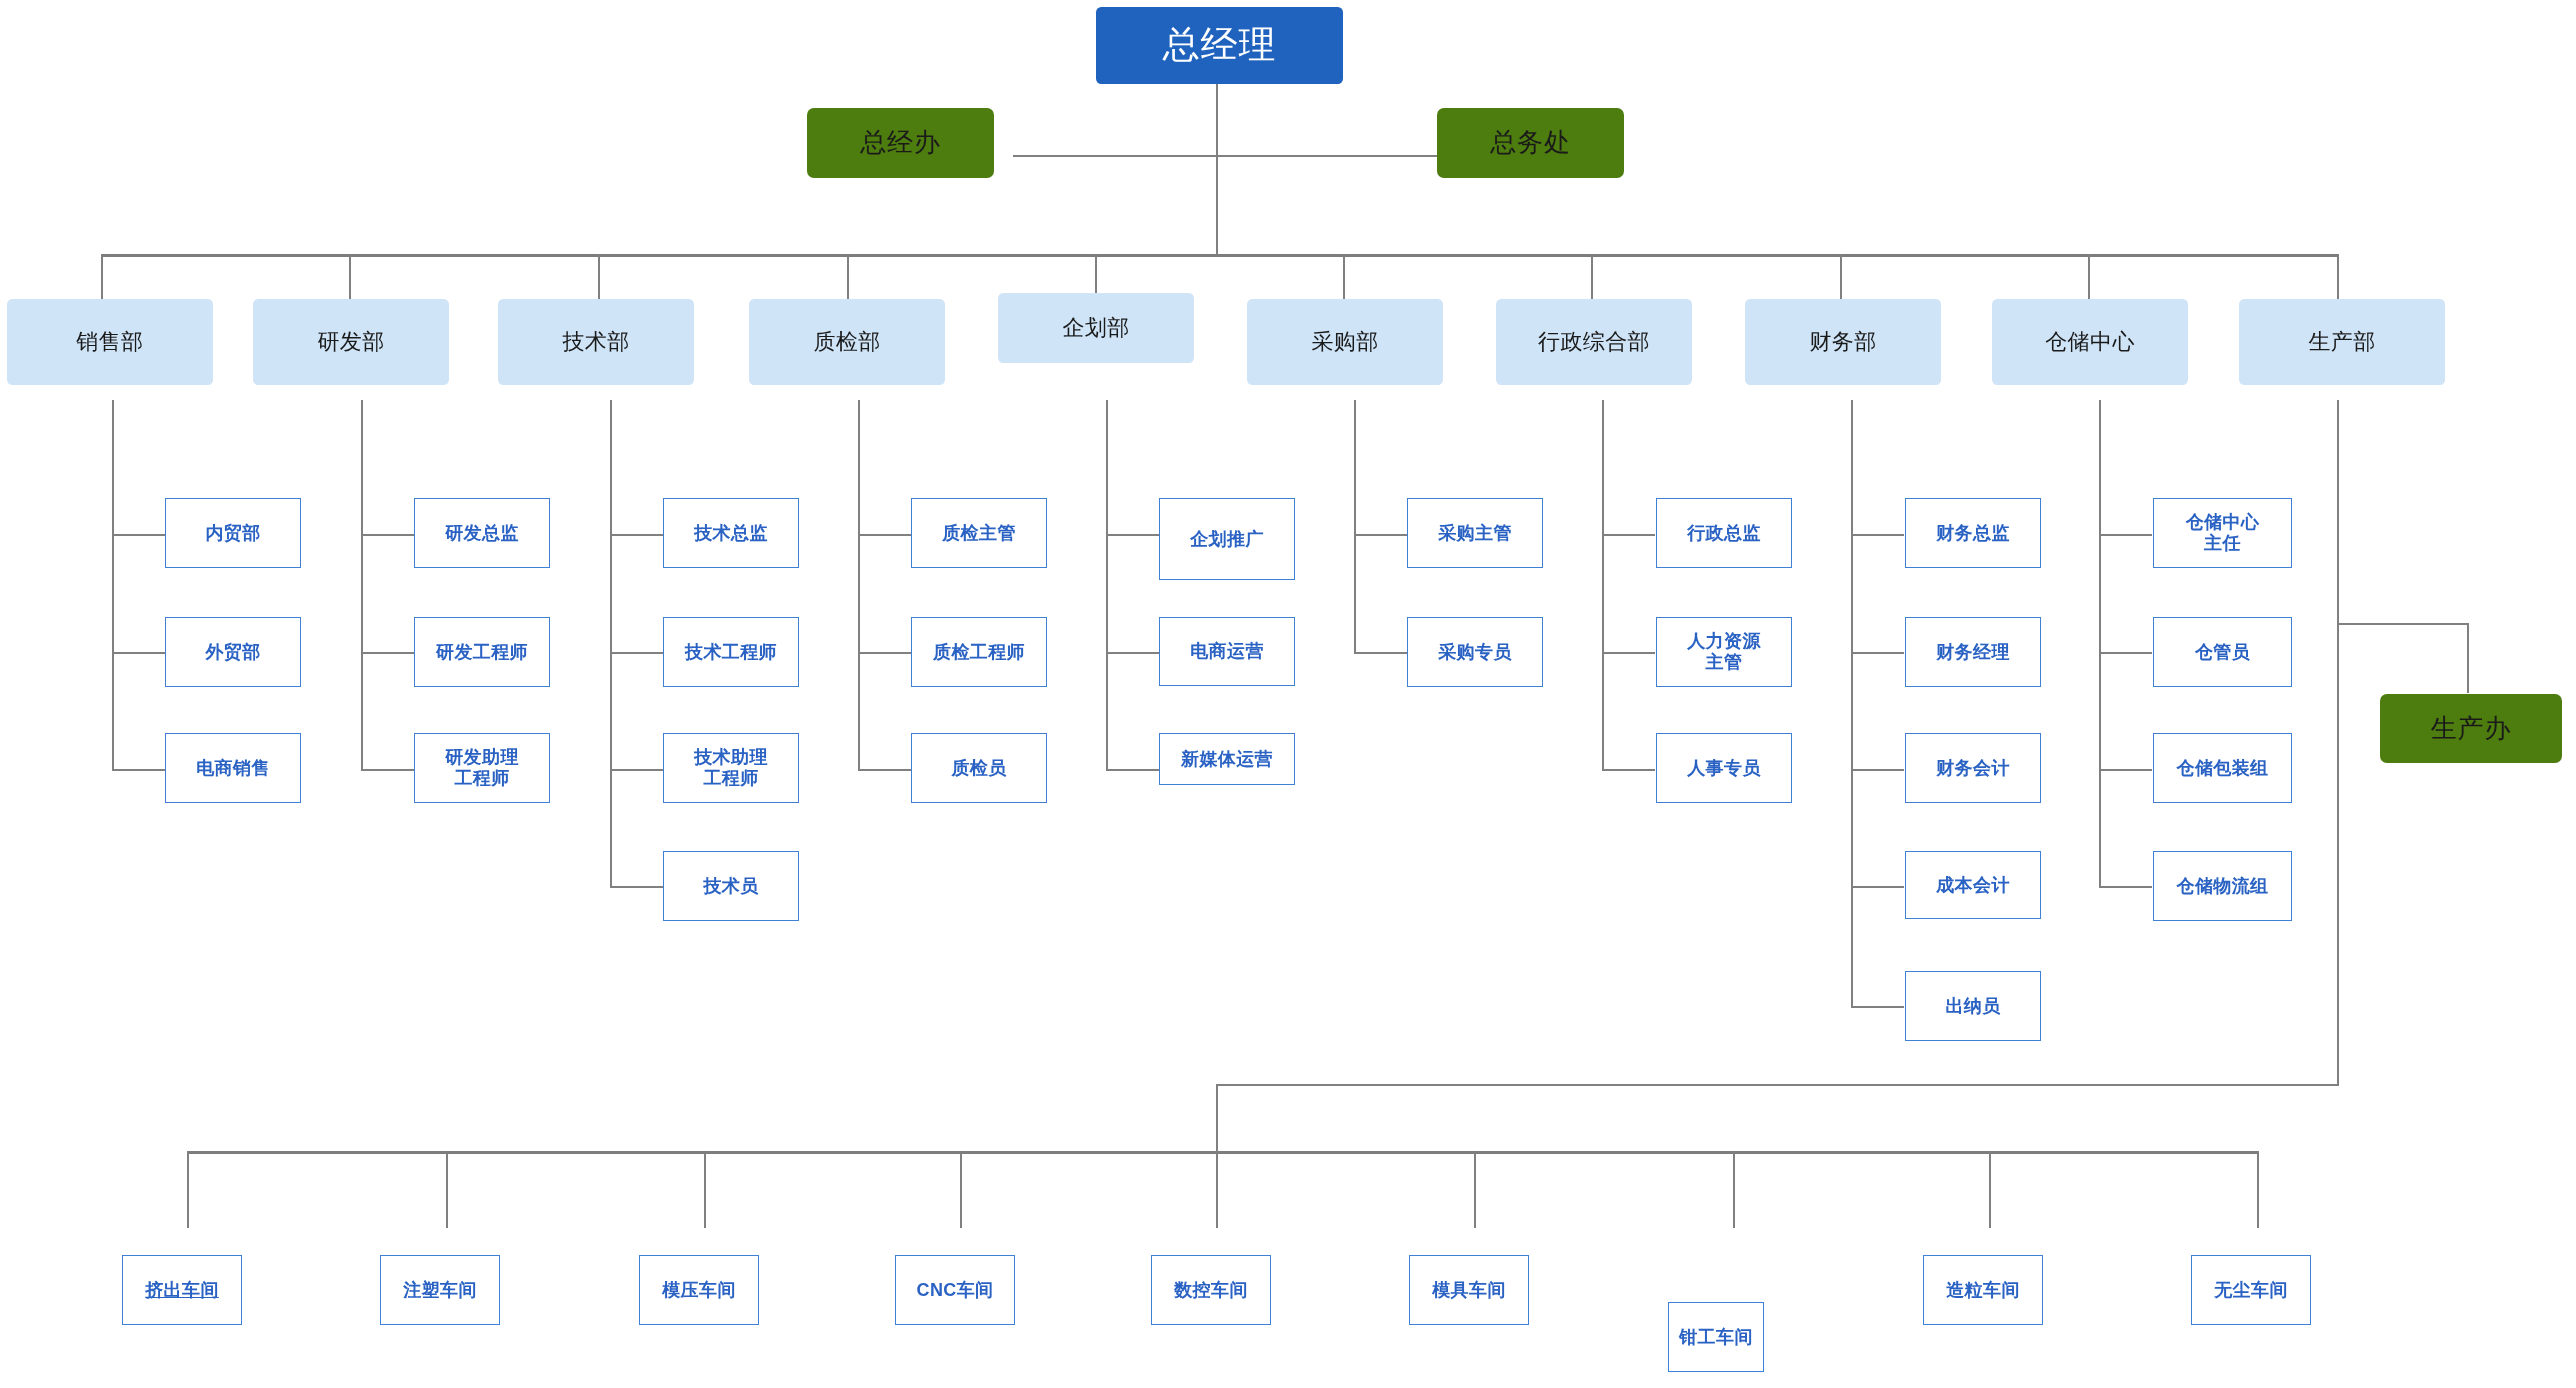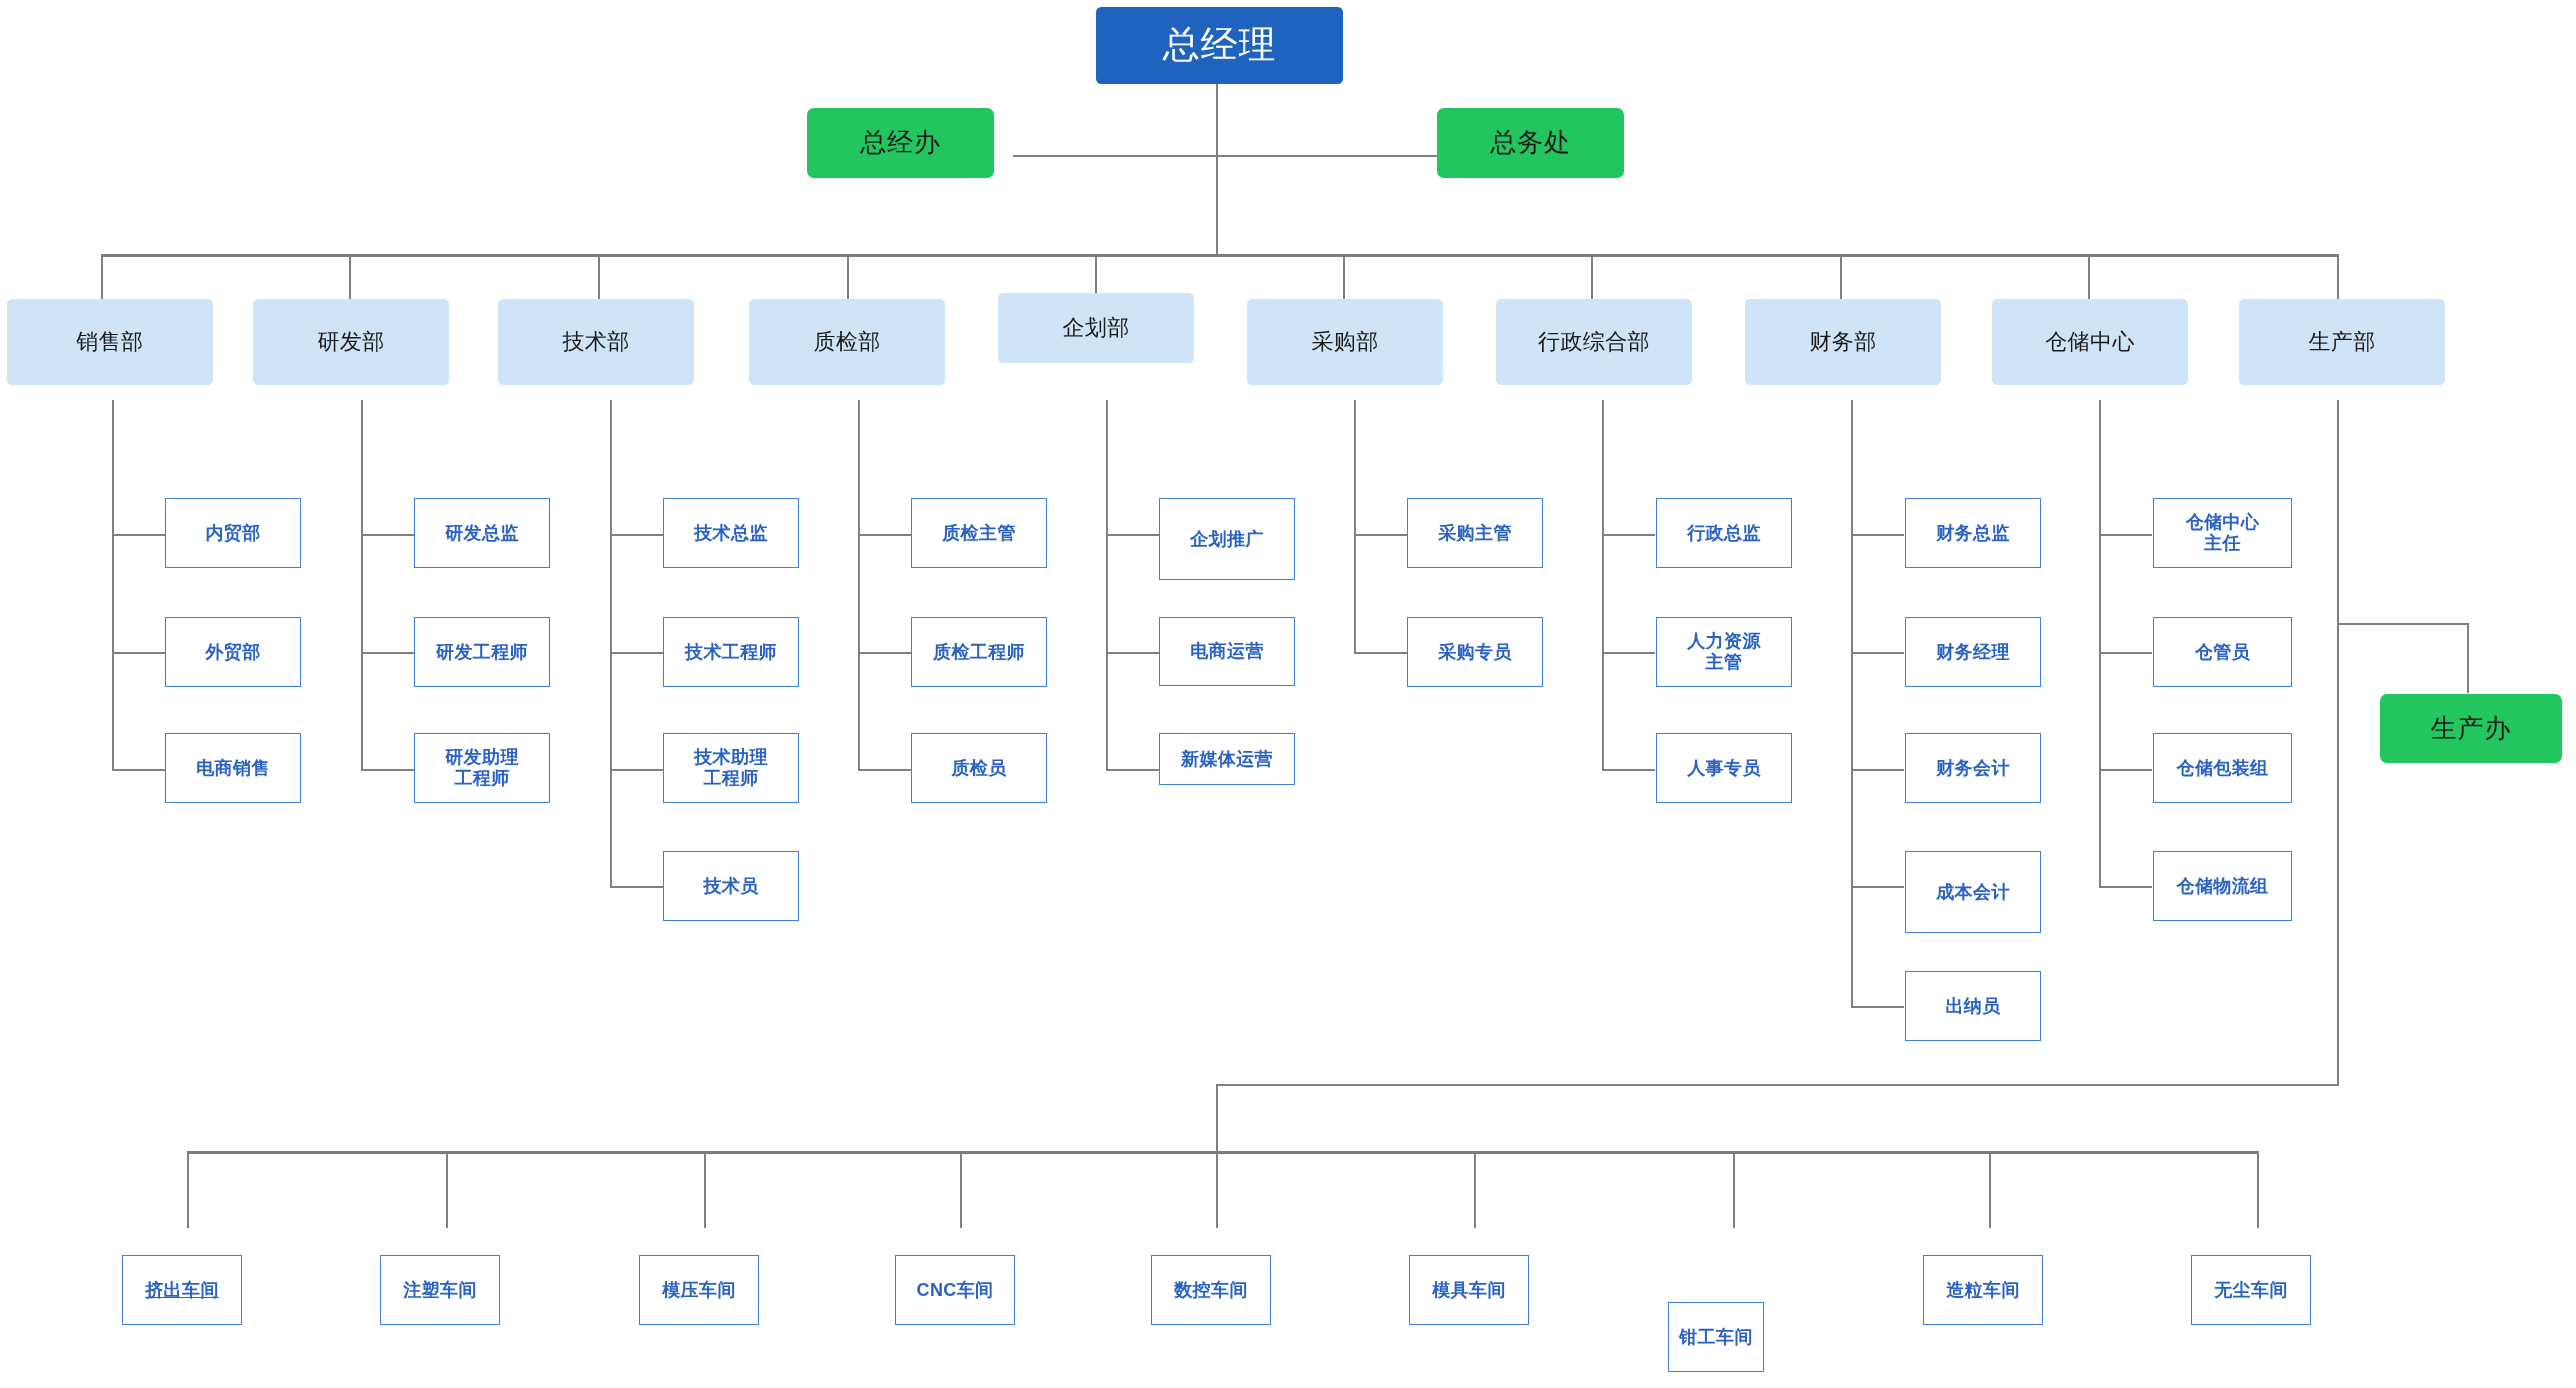--- a/index.html
+++ b/index.html
@@ -38,21 +38,21 @@
     background:#1f63bf;
     color:#ffffff;
     border-radius:5.2px;
     font-size:37px;
     font-weight:400;
     letter-spacing:0.9px;
   }
 
   
   .n-office{
-    background:#22c55e;
+    background:#4d7c0f;
     color:#1a1a1a;
     border-radius:6.9px;
     font-size:26px;
     font-weight:400;
     letter-spacing:0.9px;
   }
 
   
   .n-dept{
     background:#cfe4f7;
@@ -219,21 +219,21 @@
   <div class="node n-sub" style="left:1407px;top:617px;width:136px;height:70px;">采购专员</div>
 
   <div class="node n-sub" style="left:1656px;top:498px;width:136px;height:70px;">行政总监</div>
   <div class="node n-sub" style="left:1656px;top:617px;width:136px;height:70px;">人力资源
 主管</div>
   <div class="node n-sub" style="left:1656px;top:733px;width:136px;height:70px;">人事专员</div>
 
   <div class="node n-sub" style="left:1905px;top:498px;width:136px;height:70px;">财务总监</div>
   <div class="node n-sub" style="left:1905px;top:617px;width:136px;height:70px;">财务经理</div>
   <div class="node n-sub" style="left:1905px;top:733px;width:136px;height:70px;">财务会计</div>
-  <div class="node n-sub" style="left:1905px;top:851px;width:136px;height:82px;">成本会计</div>
+  <div class="node n-sub" style="left:1905px;top:851px;width:136px;height:68px;">成本会计</div>
   <div class="node n-sub" style="left:1905px;top:971px;width:136px;height:70px;">出纳员</div>
 
   <div class="node n-sub" style="left:2153px;top:498px;width:139px;height:70px;">仓储中心
 主任</div>
   <div class="node n-sub" style="left:2153px;top:617px;width:139px;height:70px;">仓管员</div>
   <div class="node n-sub" style="left:2153px;top:733px;width:139px;height:70px;">仓储包装组</div>
   <div class="node n-sub" style="left:2153px;top:851px;width:139px;height:70px;">仓储物流组</div>
 
   <div class="node n-office" style="left:2380px;top:694px;width:182px;height:69px;">生产办</div>
 

